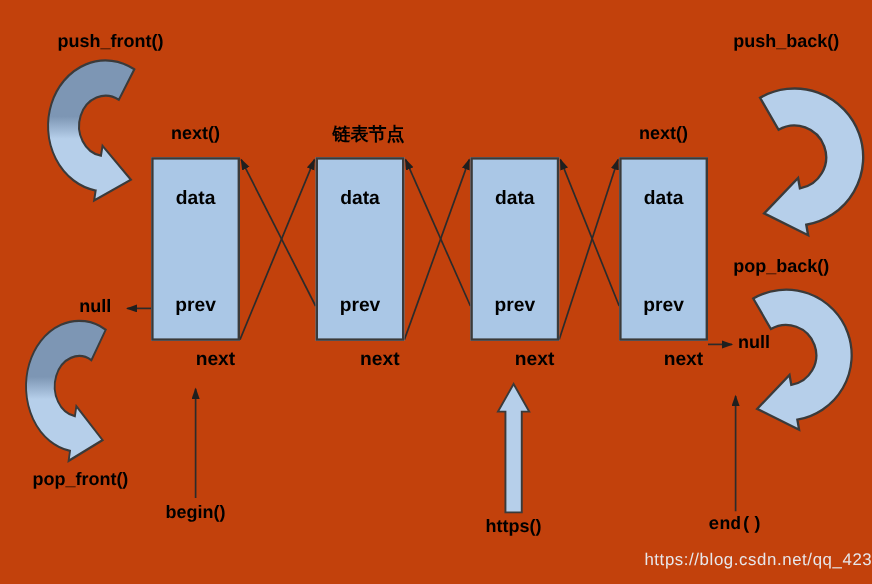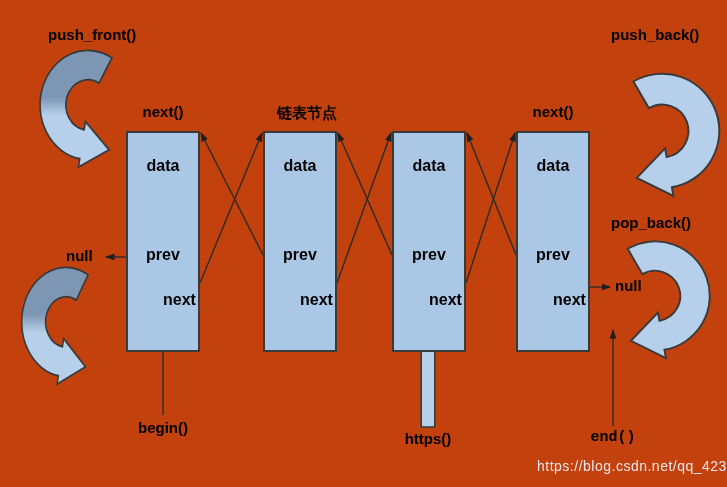--- a/index.html
+++ b/index.html
@@ -7,21 +7,21 @@
     position:relative;width:727px;height:487px;background:#c2410c;
     overflow:hidden;font-family:"Liberation Sans",sans-serif;color:#000;
   }
   .svg-layer{position:absolute;left:0;top:0;width:727px;height:487px;}
   .lbl{
     position:absolute;font-size:15px;font-weight:bold;white-space:nowrap;
     line-height:18px;
   }
   .lbl.center{text-align:center;}
   .node{
-    position:absolute;top:131px;width:74px;height:221px;
+    position:absolute;top:131px;width:74px;height:153px;
     background:#aac7e6;border:2px solid #3a3a3a;box-sizing:border-box;
   }
   .node .f{
     position:absolute;left:0;right:0;text-align:center;
     font-size:16px;font-weight:bold;line-height:20px;
   }
   .f-data{top:23px;}
   .f-prev{top:112px;}
   .f-next{top:157px;padding-left:33px;}
   .watermark{
@@ -67,20 +67,21 @@
       <line x1="163" y1="415" x2="163" y2="324" marker-end="url(#ah)"></line>
       <line x1="613" y1="426" x2="613" y2="330" marker-end="url(#ah)"></line>
     </g>
 
     <polygon points="428,320 441,343 434.8,343 434.8,427 421.2,427 421.2,343 415,343" fill="#b6cfea" stroke="#3a3a3a" stroke-width="1.6"></polygon>
   </svg>
 
   <div class="lbl" style="left:48px;top:26px;">push_front()</div>
   <div class="lbl" style="left:611px;top:26px;">push_back()</div>
   <div class="lbl" style="left:611px;top:214px;">pop_back()</div>
+  <div class="lbl" style="left:27px;top:391px;">pop_front()</div>
 
   <div class="lbl center" style="left:126px;top:103px;width:74px;">next()</div>
   <div class="lbl" style="left:255px;top:104px;margin-left:22px;">链表节点</div>
   <div class="lbl center" style="left:516px;top:103px;width:74px;">next()</div>
 
   <div class="lbl" style="left:66px;top:247px;">null</div>
   <div class="lbl" style="left:615px;top:277px;">null</div>
 
   <div class="lbl center" style="left:126px;top:419px;width:74px;">begin()</div>
   <div class="lbl center" style="left:391px;top:430px;width:74px;">https()</div>

